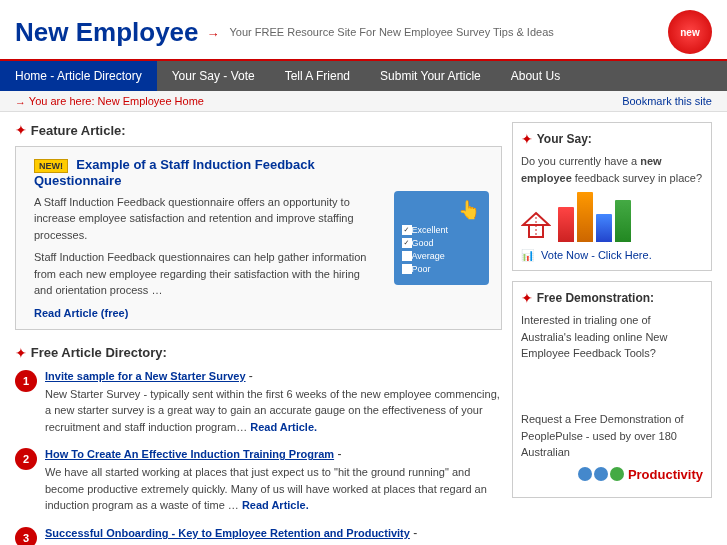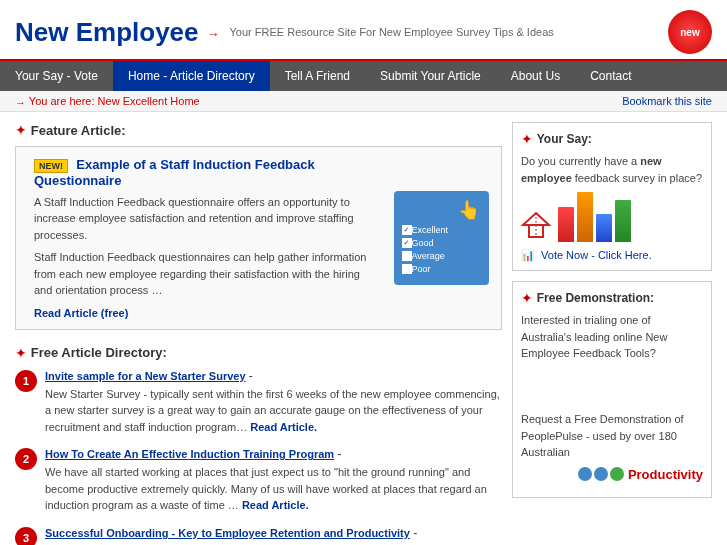--- a/index.html
+++ b/index.html
@@ -76,32 +76,31 @@
 <body>
 
 <div id="header">
   <span id="site-title">New Employee</span>
   <span style="color:#cc0000; font-size:13px; margin-left:8px;">→</span>
   <span id="site-tagline">Your FREE Resource Site For New Employee Survey Tips &amp; Ideas</span>
   <div id="new-badge">new</div>
 </div>
 
 <div id="nav">
+  <div class="nav-item active">Home - Article Directory</div>
   <div class="nav-item">Your Say - Vote</div>
-  <div class="nav-item active">Home - Article Directory</div>
   <div class="nav-item">Tell A Friend</div>
   <div class="nav-item">Submit Your Article</div>
   <div class="nav-item">About Us</div>
-  <div class="nav-item">Contact</div>
 </div>
 
 <div id="breadcrumb-bar">
   <div id="breadcrumb">
     <span style="color:#cc0000;">→ You are here:</span>
-    <span>New Excellent Home</span>
+    <span>New Employee Home</span>
   </div>
   <div id="bookmark">Bookmark this site</div>
 </div>
 
 <div id="main">
 
   <div id="left-col">
 
     <div class="section-header">
       <span class="section-star">✦</span>

